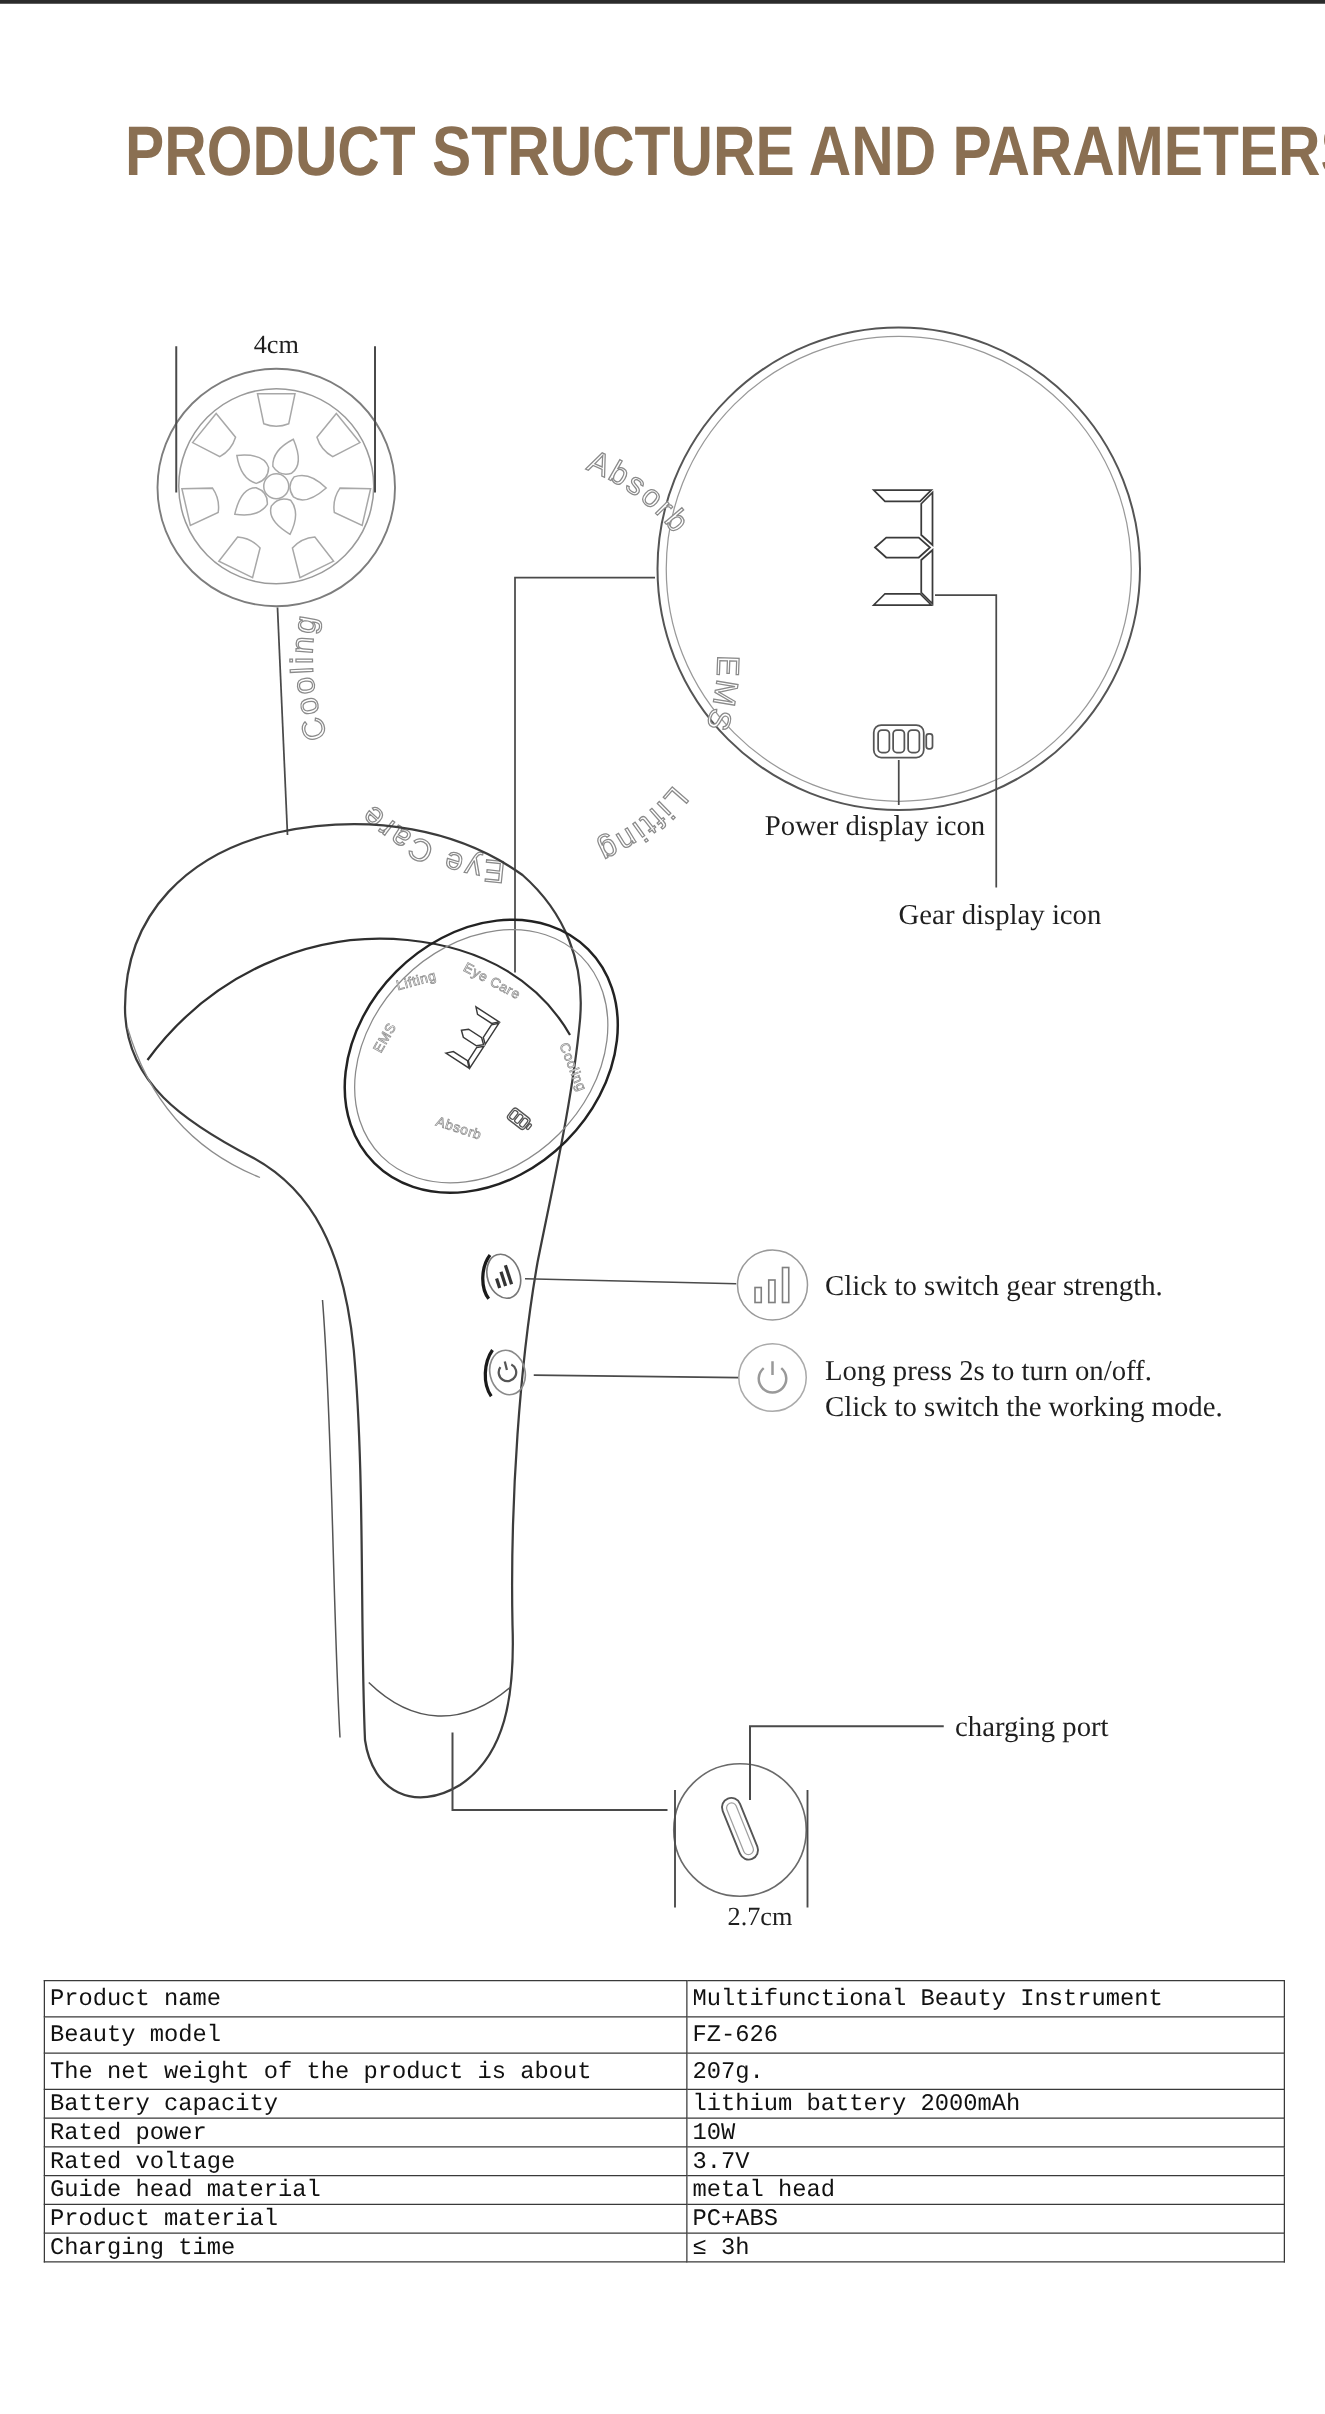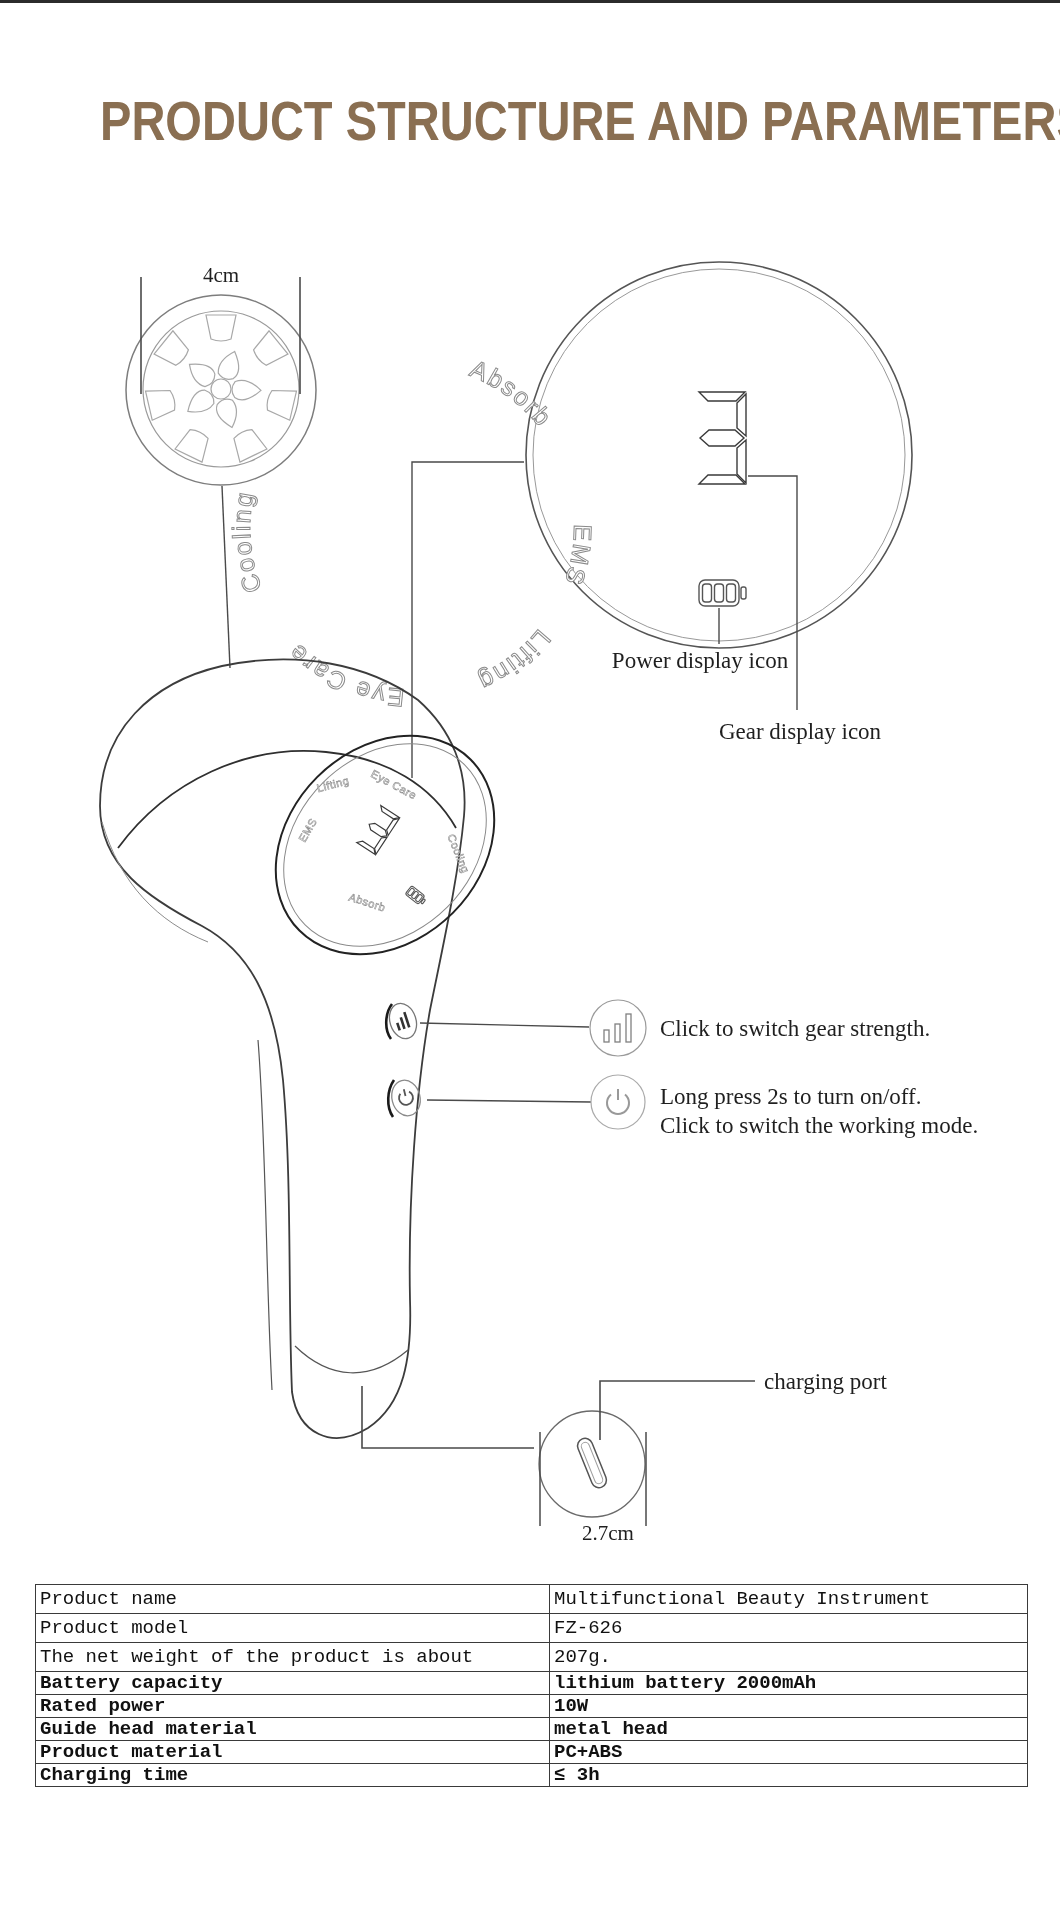--- a/index.html
+++ b/index.html
@@ -15,21 +15,21 @@
               fill:#ffffff;stroke:#8a8a8a;stroke-width:1;}
   .panel-label{font-family:"Liberation Sans",sans-serif;font-size:11px;letter-spacing:0.5px;
                fill:#ffffff;stroke:#909090;stroke-width:0.6;}
   .callout{font-size:23px;}
   .dim{font-size:21px;}
   .spec-table{position:absolute;left:35px;top:1584px;width:993px;border-collapse:collapse;
               font-family:"Liberation Mono","DejaVu Sans Mono",monospace;font-size:19px;color:#111;}
   .spec-table td{border:1px solid #3a3a3a;white-space:pre;padding:0 0 0 4px;vertical-align:middle;}
   .spec-table td.lbl{width:509px;}
   .spec-table tr.tall td{height:28px;}
-  .spec-table tr.short td{height:19px;font-weight:bold;}
+  .spec-table tr.short td{height:19px;}
 </style>
 </head>
 <body>
 
 <div class="page">
   <div class="top-edge"></div>
 
   <div class="title">PRODUCT STRUCTURE AND PARAMETERS</div>
 
   <svg width="1060" height="1560" viewBox="0 0 1060 1560">
@@ -175,36 +175,40 @@
     <text class="dim" x="608" y="1540" text-anchor="middle">2.7cm</text>
   </svg>
 
   <table class="spec-table">
     <tbody id="spec-table-body">
         <tr class="tall">
           <td class="lbl">Product name</td>
           <td>Multifunctional Beauty Instrument</td>
         </tr>
         <tr class="tall">
-          <td class="lbl">Product model</td>
+          <td class="lbl">Beauty model</td>
           <td>FZ-626</td>
         </tr>
         <tr class="tall">
           <td class="lbl">The net weight of the product is about</td>
           <td>207g.</td>
         </tr>
         <tr class="short">
           <td class="lbl">Battery capacity</td>
           <td>lithium battery 2000mAh</td>
         </tr>
         <tr class="short">
           <td class="lbl">Rated power</td>
           <td>10W</td>
         </tr>
         <tr class="short">
+          <td class="lbl">Rated voltage</td>
+          <td>3.7V</td>
+        </tr>
+        <tr class="short">
           <td class="lbl">Guide head material</td>
           <td>metal head</td>
         </tr>
         <tr class="short">
           <td class="lbl">Product material</td>
           <td>PC+ABS</td>
         </tr>
         <tr class="short">
           <td class="lbl">Charging time</td>
           <td>≤ 3h</td>

